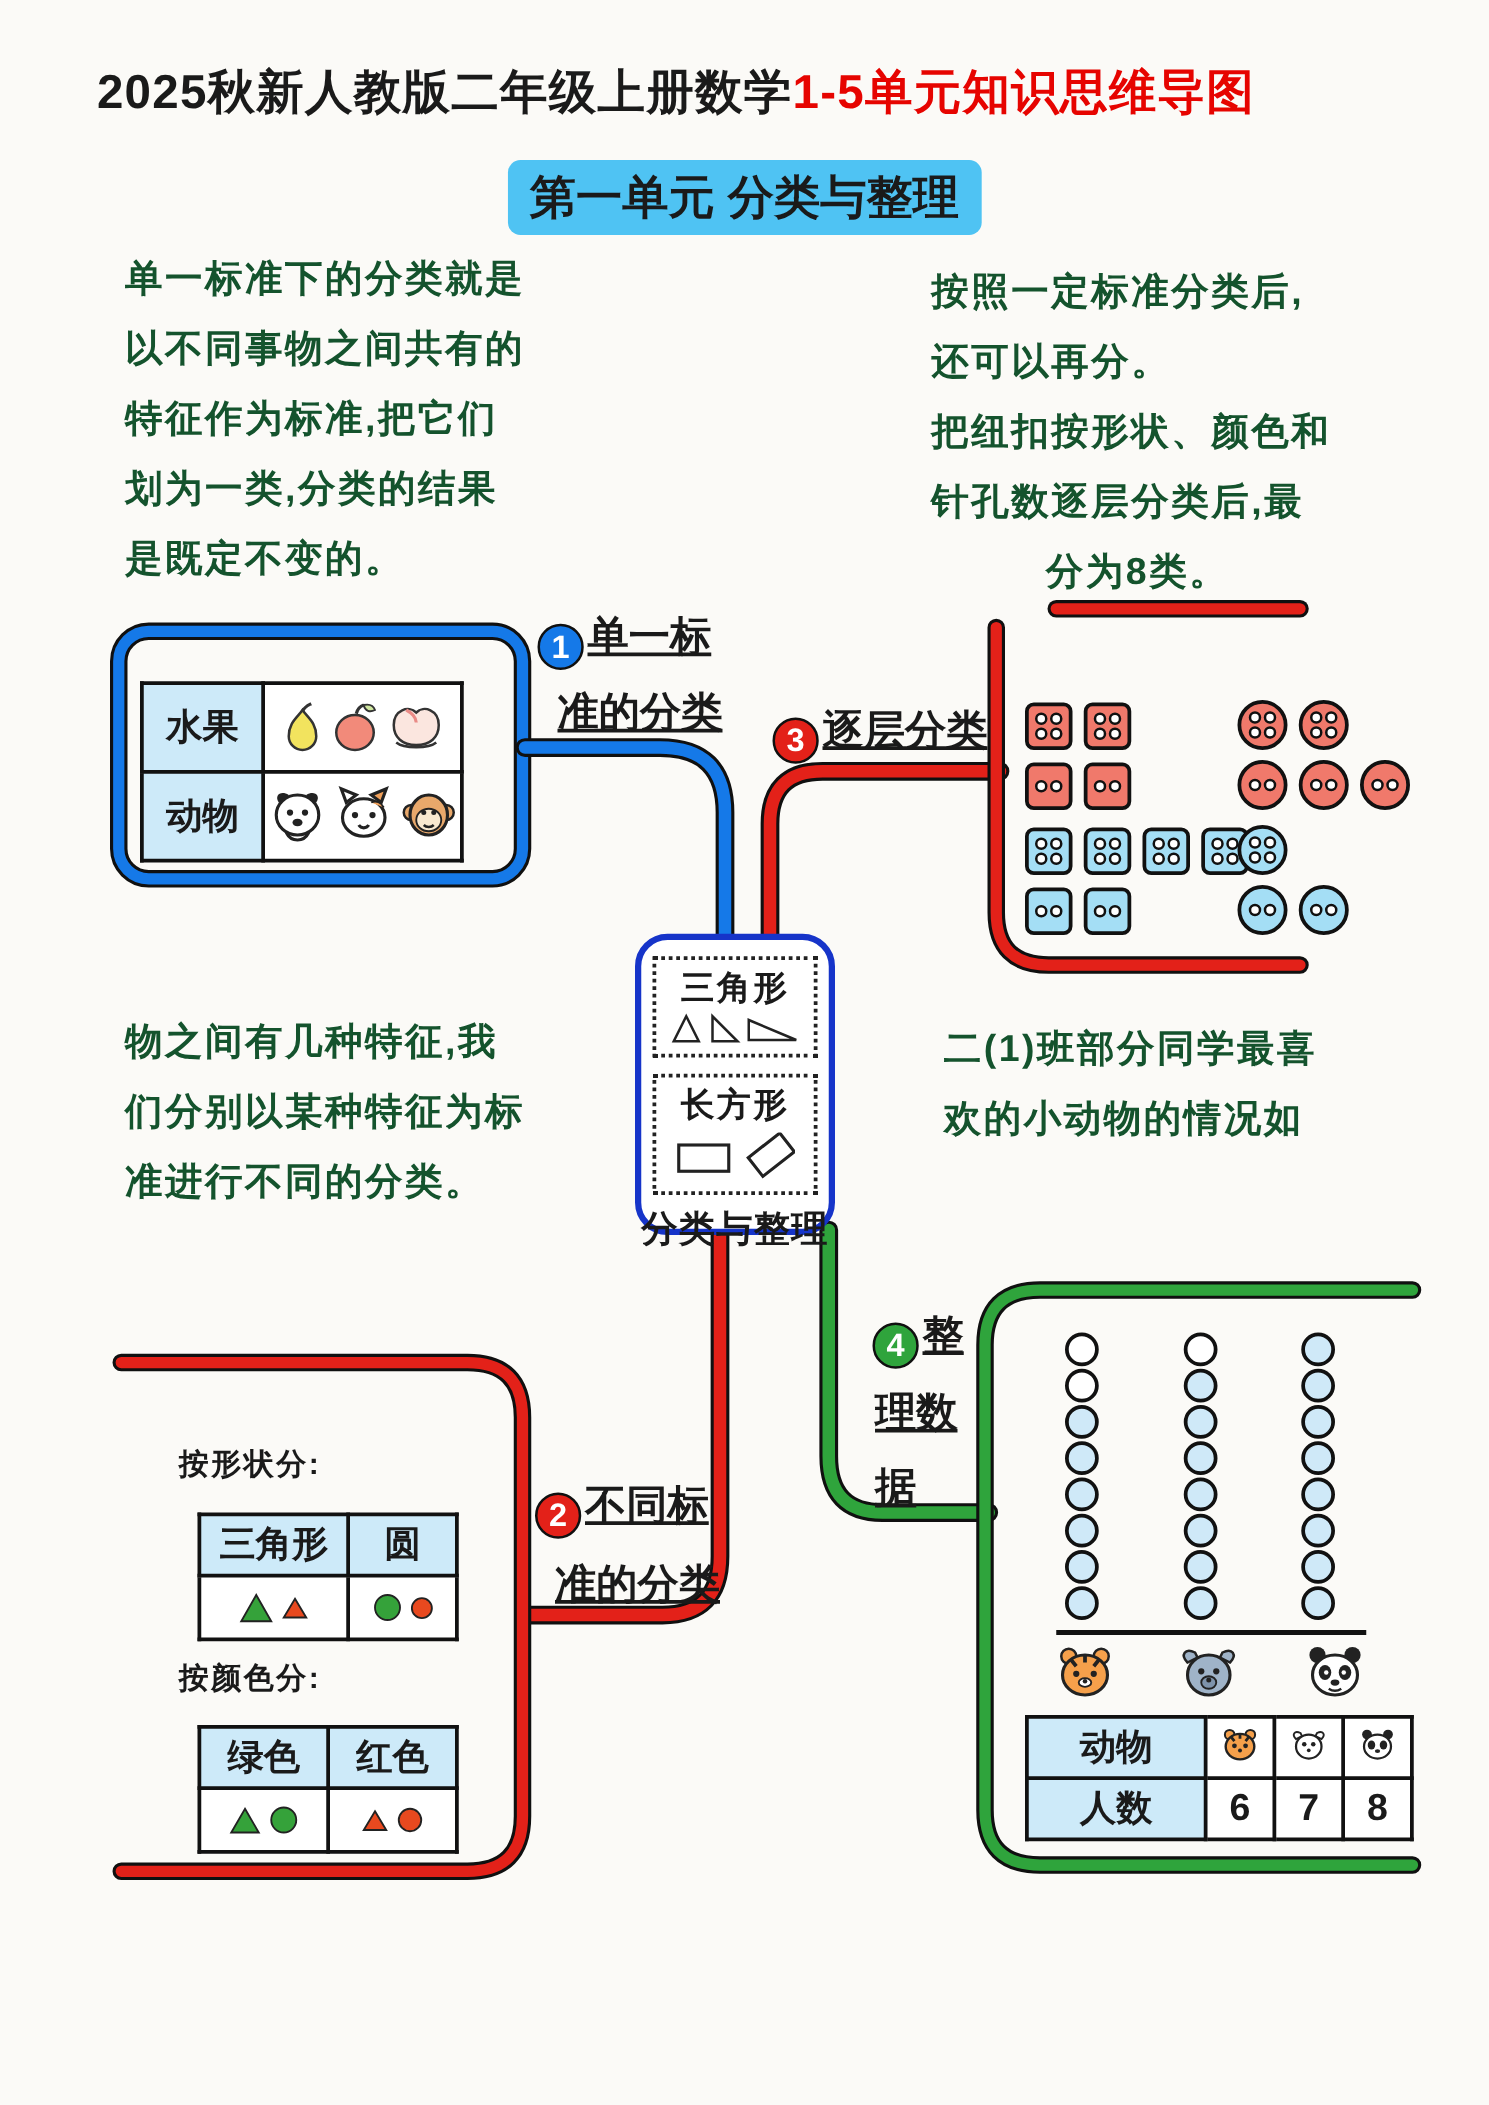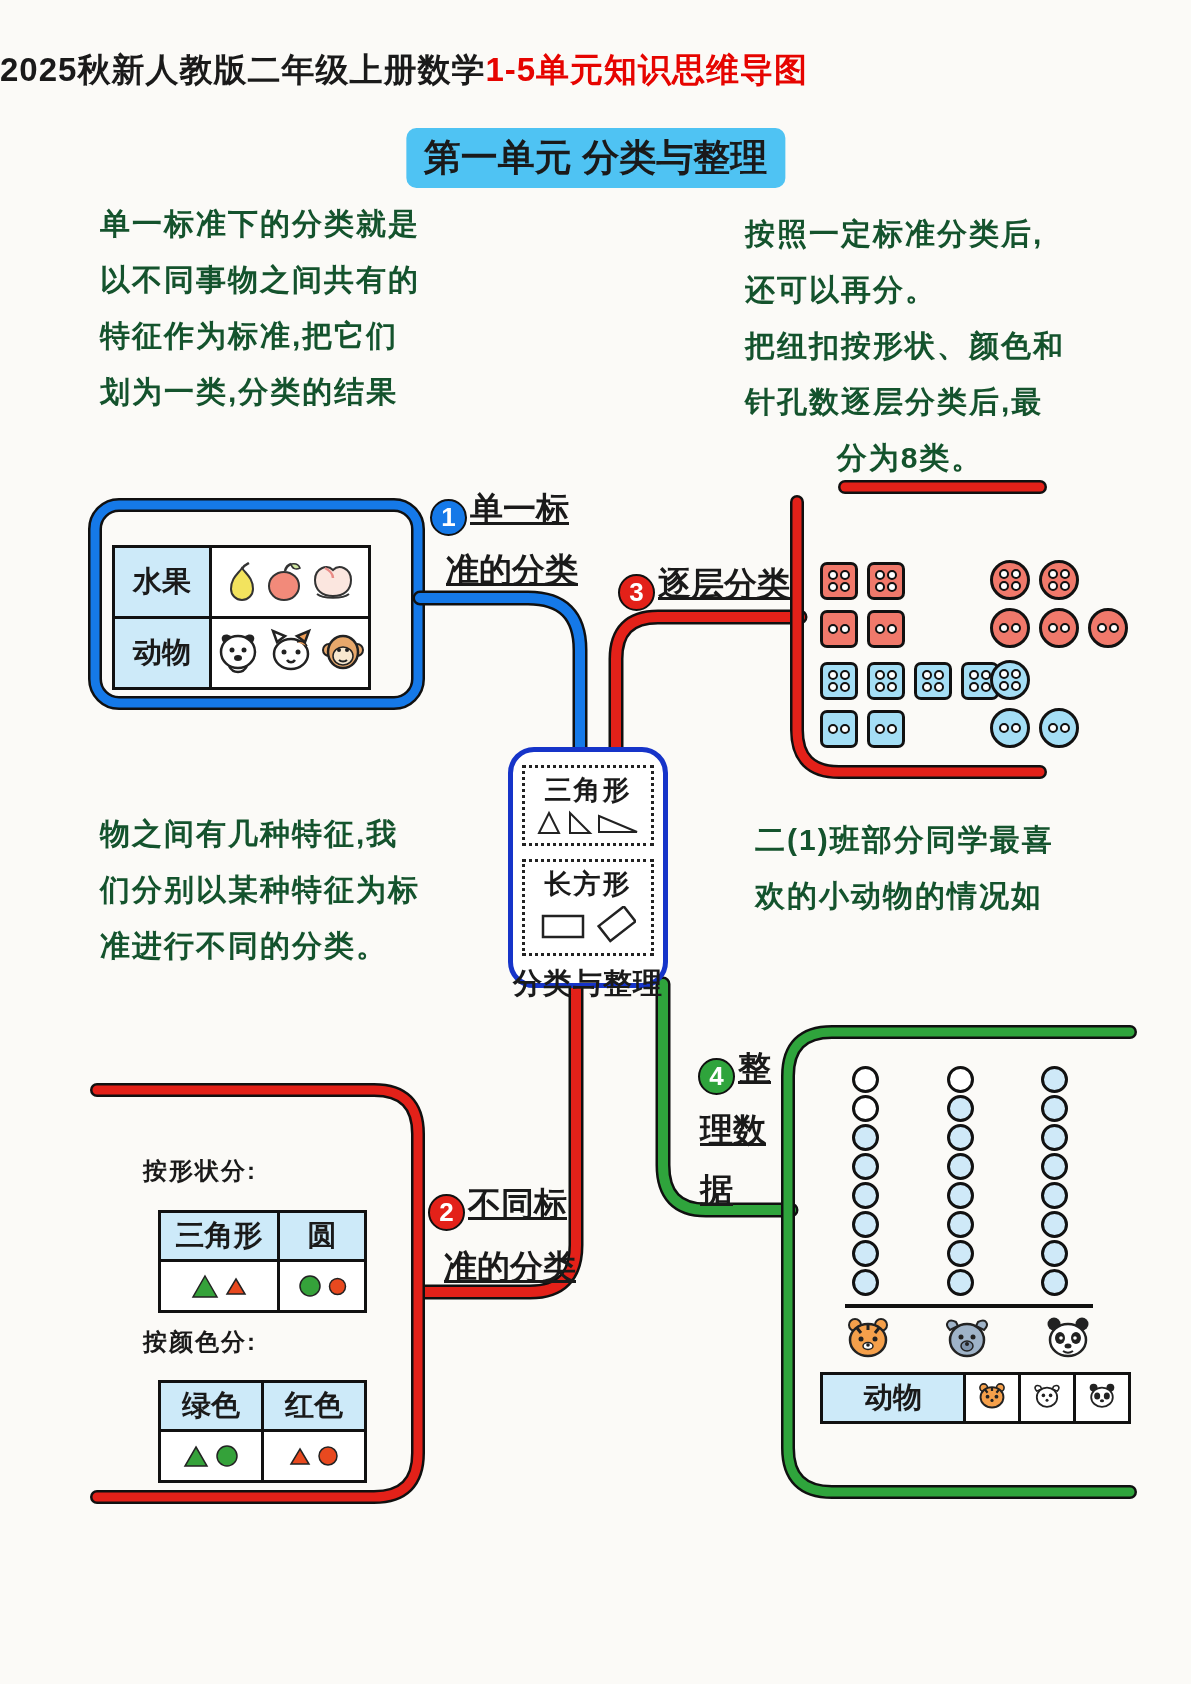--- a/index.html
+++ b/index.html
@@ -1,20 +1,20 @@
 <!DOCTYPE html>
 <html><head>
 <meta charset="utf-8">
 <style>
   html,body{margin:0;padding:0;}
   .page{position:relative;width:1191px;height:1684px;background:#fbfaf7;overflow:hidden;
         font-family:"Liberation Sans","DejaVu Sans",sans-serif;color:#1a1a1a;}
   .abs{position:absolute;}
   
-  .title-line{left:0;top:48px;width:1004px;text-align:left;font-size:33px;font-weight:800;
+  .title-line{left:0;top:48px;width:1004px;text-align:right;font-size:38px;font-weight:800;
               letter-spacing:1px;white-space:nowrap;}
   .title-accent{color:#e60400;}
   .unit-banner{left:50%;transform:translateX(-50%);top:128px;background:#4fc3f3;border-radius:10px;
                padding:5px 18px;font-size:37px;font-weight:800;white-space:nowrap;}
   
   .note{font-size:30px;font-weight:600;line-height:56px;letter-spacing:2px;white-space:nowrap;color:#14532d;}
   .note .center{text-align:center;}
   
   .branch-label{font-size:33px;font-weight:800;white-space:nowrap;text-decoration:underline;}
   .num-badge{display:inline-flex;width:37px;height:37px;border-radius:50%;color:#fff;align-items:center;
@@ -91,20 +91,21 @@
   <div class="abs title-line">
     <span>2025秋新人教版二年级上册数学</span><span class="title-accent">1-5单元知识思维导图</span>
   </div>
   <div class="abs unit-banner">第一单元 分类与整理</div>
 
   <div class="abs note" style="left:100px;top:196px;width:345px;">
     <div>单一标准下的分类就是</div>
     <div>以不同事物之间共有的</div>
     <div>特征作为标准,把它们</div>
     <div>划为一类,分类的结果</div>
+    <div>是既定不变的。</div>
   </div>
   <div class="abs note" style="left:745px;top:206px;width:330px;">
     <div>按照一定标准分类后,</div>
     <div>还可以再分。</div>
     <div>把纽扣按形状、颜色和</div>
     <div>针孔数逐层分类后,最</div>
     <div class="center">分为8类。</div>
   </div>
   <div class="abs note" style="left:100px;top:806px;width:400px;">
     <div>物之间有几种特征,我</div>
@@ -527,16 +528,22 @@
         <svg width="30" height="28" viewBox="0 0 50 44">
           <circle cx="11" cy="8" r="6.5" fill="#222"></circle>
               <circle cx="39" cy="8" r="6.5" fill="#222"></circle>
           <ellipse cx="25" cy="24" rx="18" ry="16" fill="#fff" stroke="#222" stroke-width="3"></ellipse>
           <ellipse cx="17" cy="22" rx="5" ry="6" fill="#222"></ellipse>
               <ellipse cx="33" cy="22" rx="5" ry="6" fill="#222"></ellipse>
           <ellipse cx="25" cy="30" rx="3.5" ry="2.5" fill="#222"></ellipse>
         </svg>
       </td>
     </tr>
+    <tr>
+      <td class="hdr" style="height:46px;">人数</td>
+      <td style="font-size:30px;font-weight:700;">6</td>
+      <td style="font-size:30px;font-weight:700;">7</td>
+      <td style="font-size:30px;font-weight:700;">8</td>
+    </tr>
   </tbody>
     </table>
 
 </div>
 
 </body></html>

